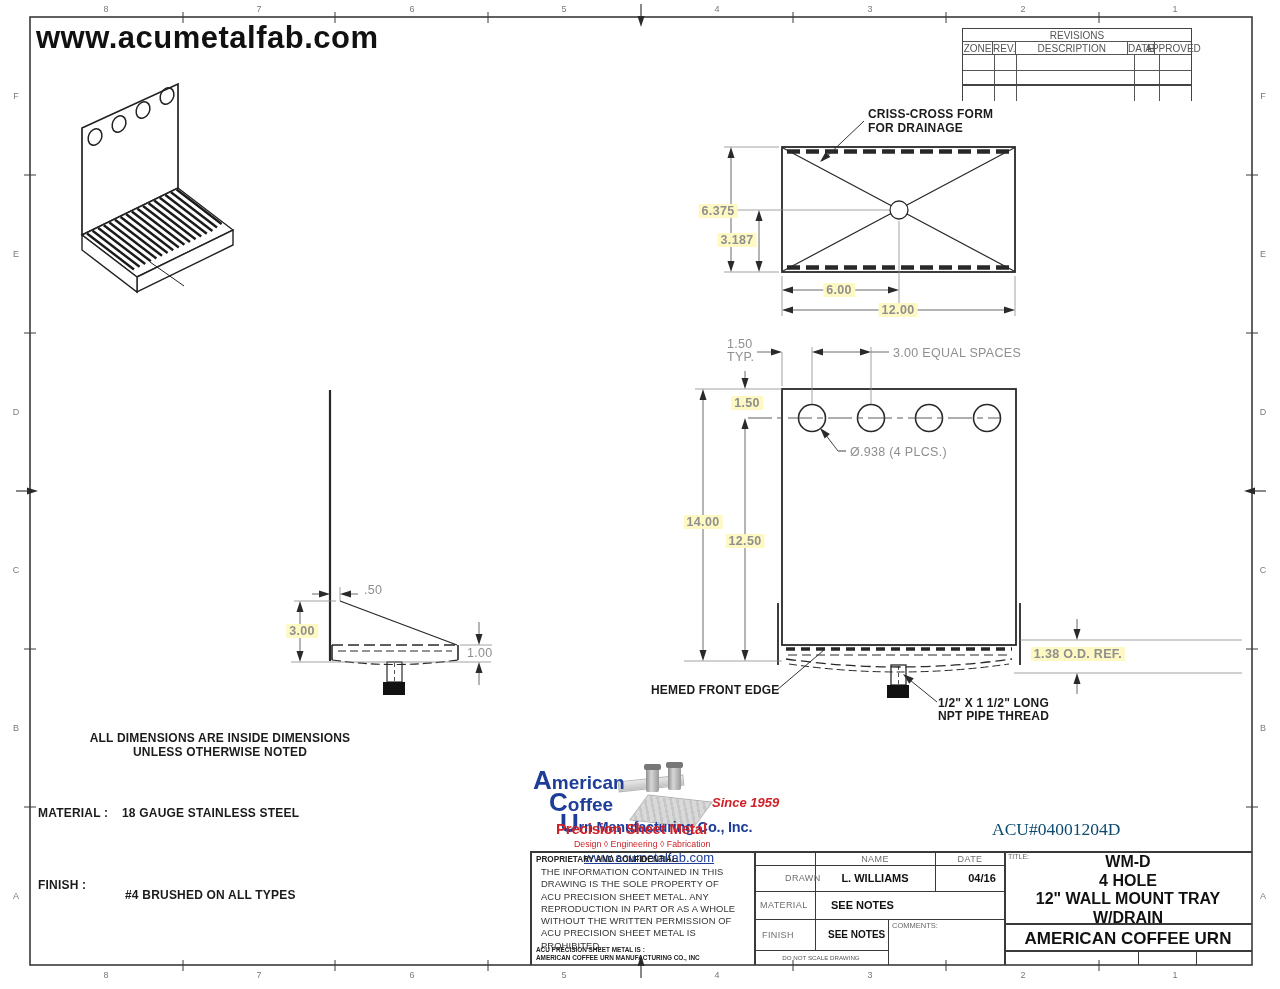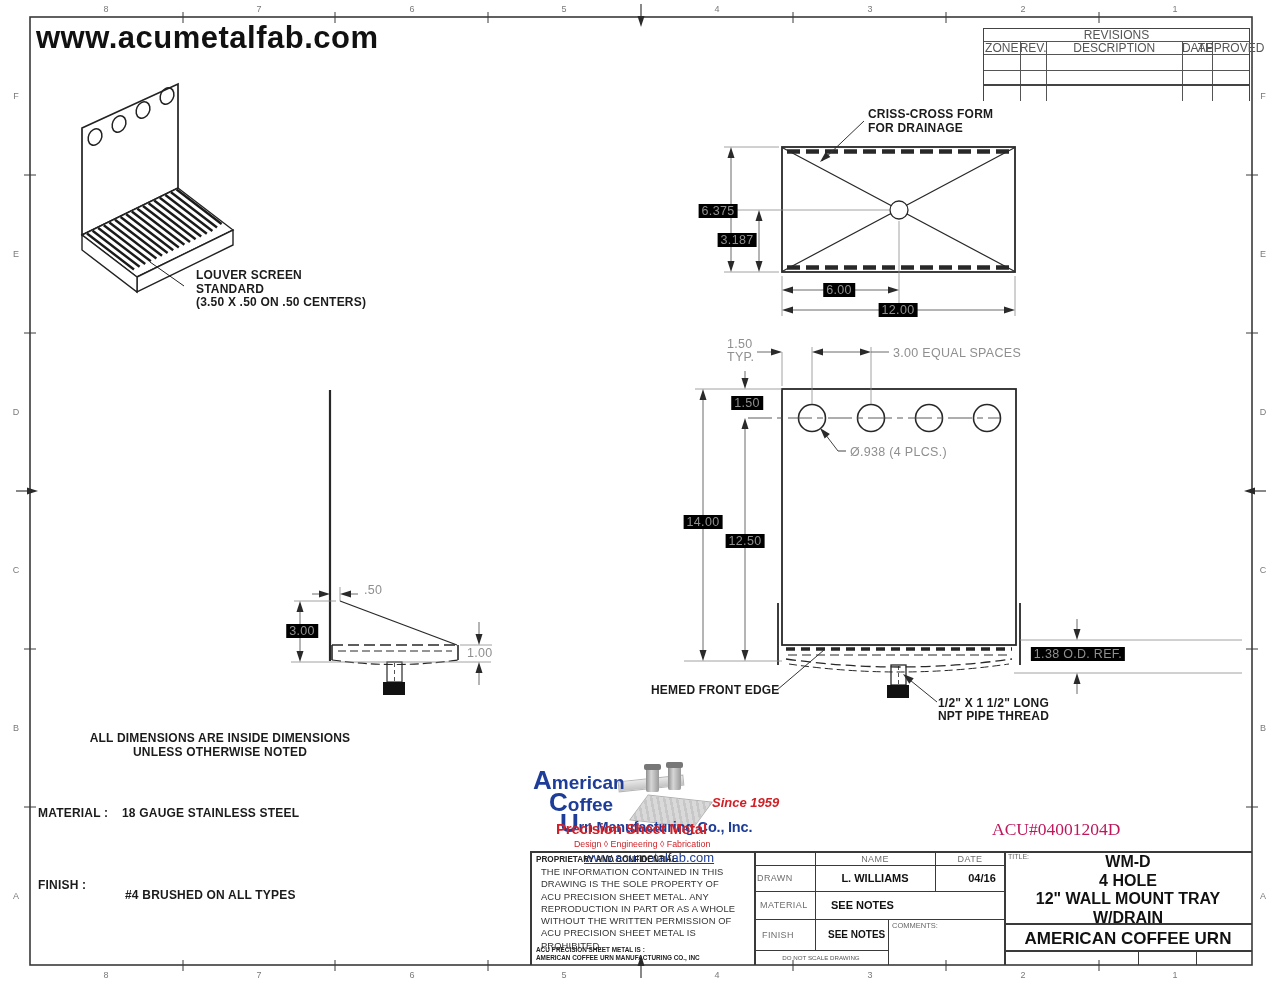--- a/index.html
+++ b/index.html
@@ -5,27 +5,27 @@
   * { margin:0; padding:0; box-sizing:border-box; }
   html,body { background:#ffffff; }
   #canvas {
     position:relative; width:1280px; height:989px; background:#fff;
     font-family:"Liberation Sans", sans-serif; overflow:hidden;
   }
   svg.linework { position:absolute; left:0; top:0; }
   .t { position:absolute; white-space:nowrap; }
   .zone { color:#7a7a7a; font-size:9px; transform:translate(-50%,-50%); }
   .dim { color:#8f8f8f; font-size:12.5px; letter-spacing:.3px; }
-  .dimc { transform:translate(-50%,-50%); background:#000000; padding:0 3px; }
+  .dimc { transform:translate(-50%,-50%); background:#fef9c3; padding:0 3px;font-weight:bold; }
   .lbl { color:#1b1b1b; font-weight:bold; font-size:12px; letter-spacing:.2px; }
   .site { font-size:31px; font-weight:bold; color:#111; letter-spacing:.5px; }
   .heading { font-size:17px; font-weight:bold; color:#111; letter-spacing:.2px; }
-  .acu-num { font-family:"Liberation Serif", serif; font-size:17.5px; color:#be185d; }
+  .acu-num { font-family:"Liberation Serif", serif; font-size:17.5px; color:#0c4a6e; }
   
-  .rev { position:absolute; left:983px; top:28px; width:267px; border:1.2px solid #444; border-bottom:none; font-size:12px; color:#555; }
+  .rev { position:absolute; left:962px; top:28px; width:230px; border:1.2px solid #444; border-bottom:none; font-size:10px; color:#555; }
   .rev .r { display:flex; border-bottom:1px solid #555; }
   .rev .c { border-right:1px solid #555; display:flex; align-items:center; justify-content:center; }
   .rev .c:last-child { border-right:none; }
   .rev-title { height:13px; display:flex; align-items:center; justify-content:center; border-bottom:1px solid #555; }
   
   .tb-line { position:absolute; background:#3a3a3a; }
   .tb-label { color:#6d6d6d; font-size:9px; letter-spacing:.4px; }
   .tb-val { color:#111; font-weight:bold; font-size:11px; }
   .prop-title { font-size:8.2px; font-weight:bold; color:#222; }
   .prop-body { font-size:9.4px; line-height:12.3px; color:#333; letter-spacing:.1px; }
@@ -285,25 +285,20 @@
     </div>
     <div class="r" style="height:15px; border-bottom:none;">
       <div class="c" style="width:37px;"></div>
         <div class="c" style="width:26px;"></div>
       <div class="c" style="width:138px;"></div>
         <div class="c" style="width:30px;"></div>
       <div class="c" style="width:36px;"></div>
     </div>
   </div>
 
-  <div class="t lbl" style="left:196px; top:269px; line-height:13.5px;">
-    <div>LOUVER SCREEN</div>
-    <div>STANDARD</div>
-    <div>(3.50 X .50 ON .50 CENTERS)</div>
-  </div>
 
   <div class="t lbl" style="left:868px; top:108px; line-height:13.5px;">
     <div>CRISS-CROSS FORM</div>
     <div>FOR DRAINAGE</div>
   </div>
   <div class="t dim dimc" style="left:718px; top:211px;">6.375</div>
   <div class="t dim dimc" style="left:737px; top:240px;">3.187</div>
   <div class="t dim dimc" style="left:839px; top:290px;">6.00</div>
   <div class="t dim dimc" style="left:898px; top:310px;">12.00</div>
 
@@ -383,21 +378,21 @@
       <div>ACU PRECISION SHEET METAL IS</div>
       <div>PROHIBITED.</div>
     </div>
     <div class="t prop-foot" style="left:536px; top:946px;">
       <div>ACU PRECISION SHEET METAL IS :</div>
       <div>AMERICAN COFFEE URN MANUFACTURING CO., INC</div>
     </div>
 
     <div class="t tb-label" style="left:875px; top:854px; transform:translateX(-50%);">NAME</div>
     <div class="t tb-label" style="left:970px; top:854px; transform:translateX(-50%);">DATE</div>
-    <div class="t tb-label" style="left:734px; top:873px;padding-left:23px;">DRAWN</div>
+    <div class="t tb-label" style="left:762px; top:873px;padding-left:23px;">DRAWN</div>
     <div class="t tb-val" style="left:875px; top:872px; transform:translateX(-50%);">L. WILLIAMS</div>
     <div class="t tb-val" style="left:970px; top:872px; transform:translateX(-50%);margin-left:12px;">04/16</div>
     <div class="t tb-label" style="left:760px; top:900px;">MATERIAL</div>
     <div class="t tb-val" style="left:831px; top:899px;">SEE NOTES</div>
     <div class="t tb-label" style="left:762px; top:930px;">FINISH</div>
     <div class="t tb-val" style="left:828px; top:929px; font-size:10px;">SEE NOTES</div>
     <div class="t" style="left:892px; top:921px; font-size:7.5px; color:#666;">COMMENTS:</div>
     <div class="t" style="left:821px; top:954px; font-size:6.2px; color:#555; transform:translateX(-50%);">DO NOT SCALE DRAWING</div>
 
     <div class="t" style="left:1008px; top:853px; font-size:7px; color:#666;">TITLE:</div>

